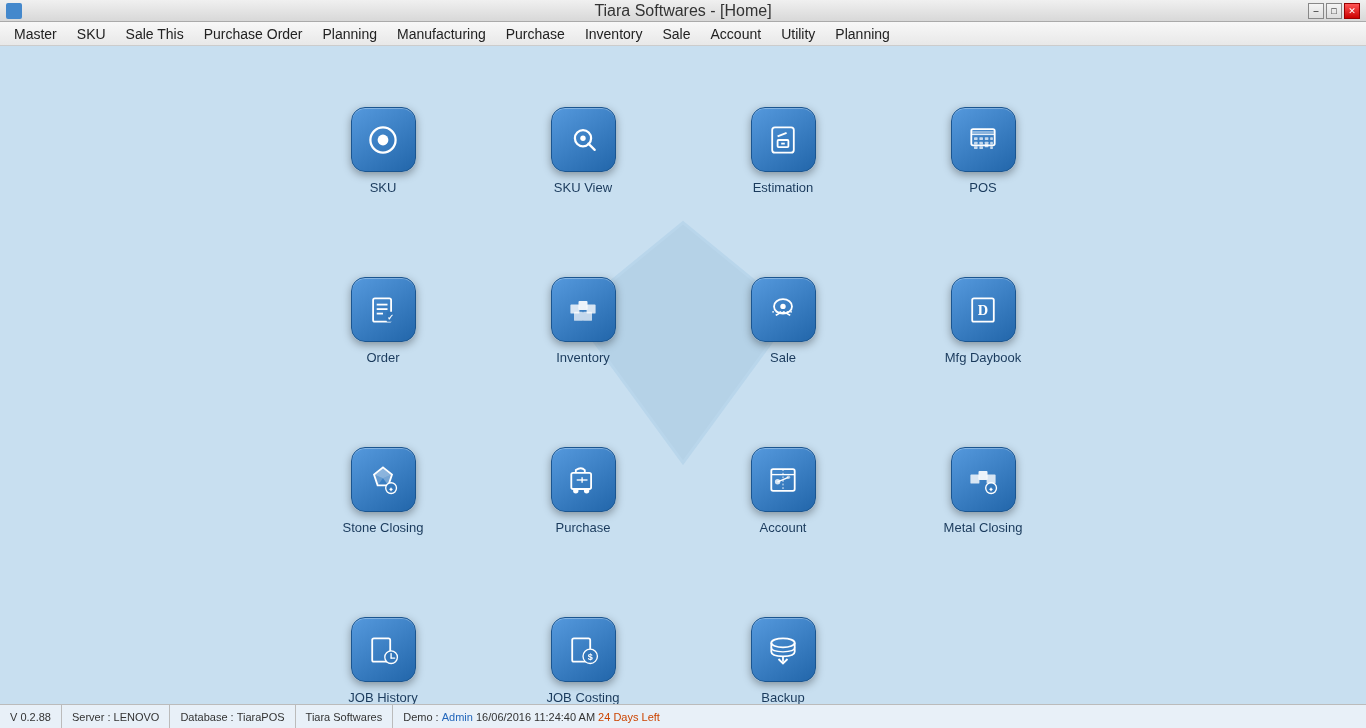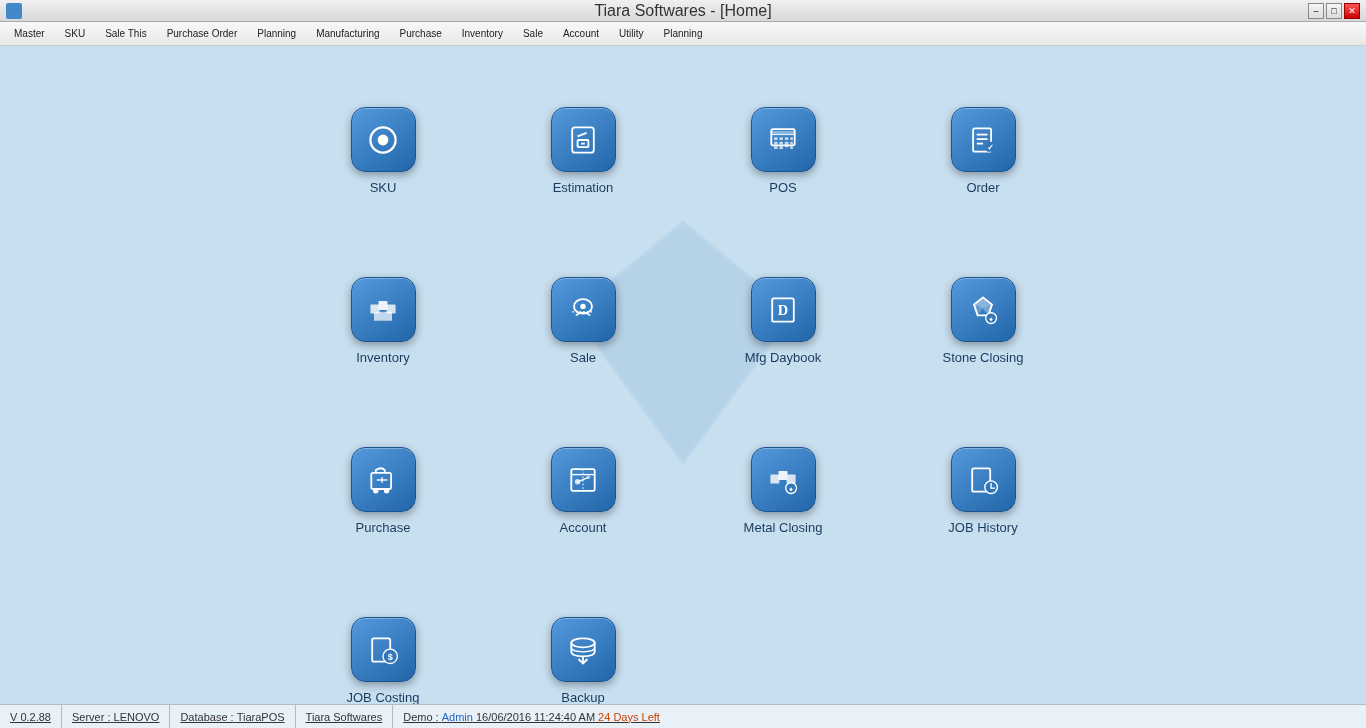--- a/index.html
+++ b/index.html
@@ -63,21 +63,21 @@
     #menubar {
       background: linear-gradient(to bottom, #f8f8f8, #e8e8e8);
       height: 24px;
       display: flex;
       align-items: center;
       padding: 0 4px;
       border-bottom: 1px solid #ccc;
     }
     .menu-item {
       padding: 2px 10px;
-      font-size: 10px;
+      font-size: 14px;
       color: #222;
       cursor: pointer;
     }
 
     
     #main {
       flex: 1;
       background: #c8dff0;
       padding: 20px 40px;
       overflow: auto;
@@ -149,21 +149,20 @@
       align-items: center;
       font-size: 11px;
       color: #333;
     }
     .status-segment {
       padding: 0 10px;
       border-right: 1px solid #bbb;
       height: 100%;
       display: flex;
       align-items: center;
-      text-decoration: underline;
     }
     .status-segment:last-child { border-right: none; }
     #status-user { color: #2266bb; font-weight: 500; }
     #status-days { color: #cc4400; font-weight: 500; }
     #demo-notice {
       flex: 1;
       text-align: right;
       padding-right: 10px;
       color: #333;
       font-style: italic;
@@ -212,20 +211,30 @@
   <div class="icons-grid">
 
   <div class="icon-item">
         <div class="icon-box">
           <svg viewBox="0 0 40 40">
             <circle cx="20" cy="20" r="14" stroke="white" stroke-width="2.5" fill="none"></circle>
             <circle cx="20" cy="20" r="6" fill="white"></circle>
           </svg>
         </div>
         <span class="icon-label">SKU</span>
+      </div>
+      <div class="icon-item">
+        <div class="icon-box">
+          <svg viewBox="0 0 40 40">
+            <circle cx="20" cy="18" r="9" stroke="white" stroke-width="2.5" fill="none"></circle>
+            <circle cx="20" cy="18" r="3" fill="white"></circle>
+            <line x1="26" y1="24" x2="33" y2="31" stroke="white" stroke-width="2.5" stroke-linecap="round"></line>
+          </svg>
+        </div>
+        <span class="icon-label">SKU View</span>
       </div>
       <div class="icon-item">
         <div class="icon-box">
           <svg viewBox="0 0 40 40">
             <rect x="8" y="6" width="24" height="28" rx="3" stroke="white" stroke-width="2" fill="none"></rect>
             <path d="M14 16 L24 12" stroke="white" stroke-width="2" fill="none"></path>
             <rect x="14" y="20" width="12" height="8" rx="1" stroke="white" stroke-width="2" fill="none"></rect>
             <path d="M18 24 L22 24" stroke="white" stroke-width="2"></path>
           </svg>
         </div>

